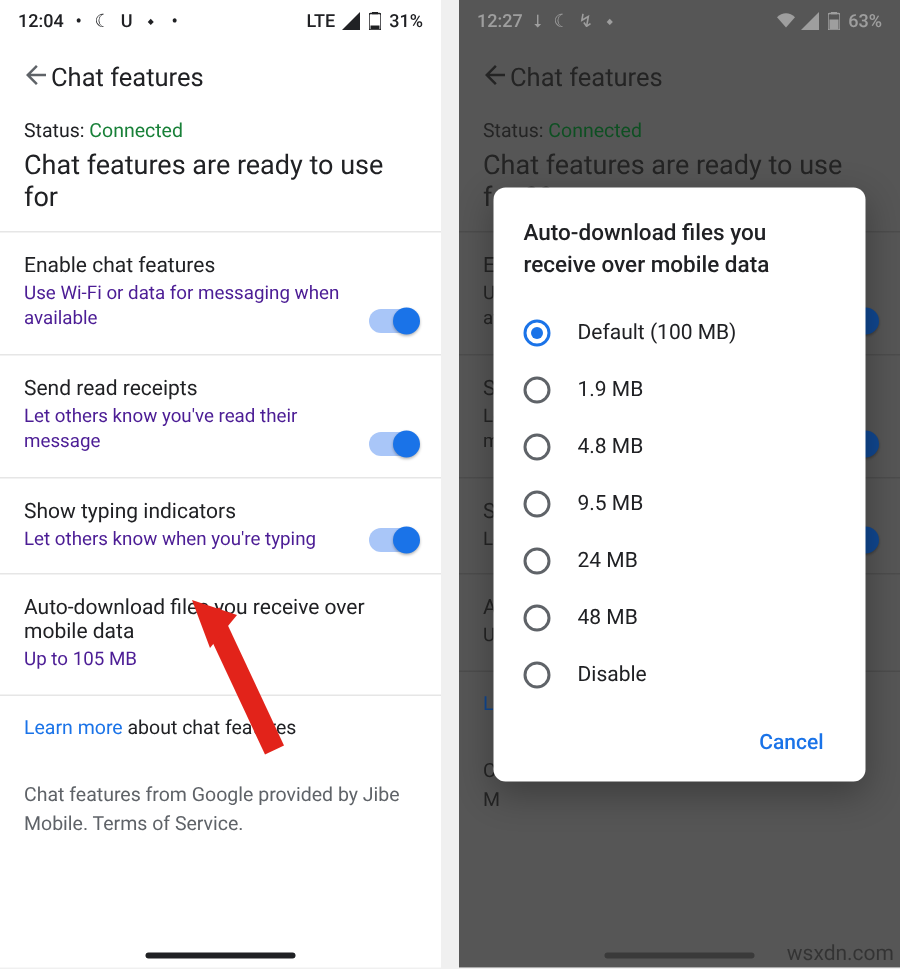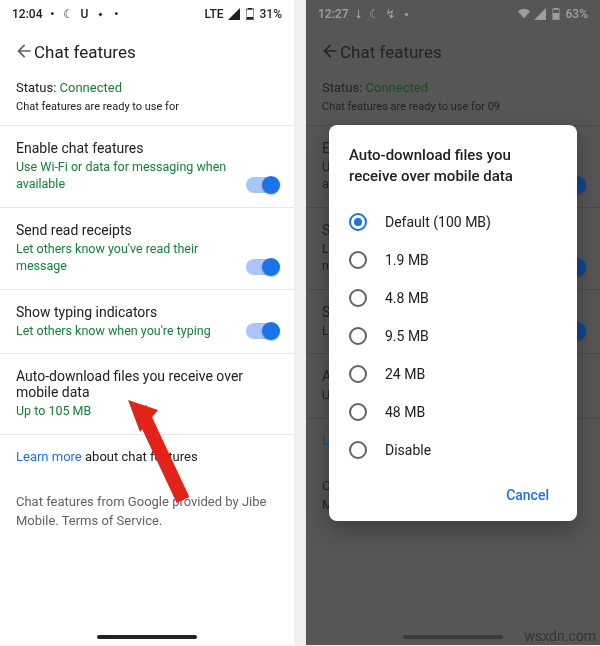--- a/index.html
+++ b/index.html
@@ -38,32 +38,32 @@
     display: flex;
     align-items: center;
     height: 48px;
     padding: 0 14px;
   }
   .appbar .title { font-size: 17px; font-weight: 400; }
   .right .appbar { color: #3a3a3a; }
   .content { padding: 2px 16px 0 16px; }
   .status-row { font-size: 13px; line-height: 1.5; margin-bottom: 2px; }
   .status-row .connected { color: #188038; }
-  .status-sub { font-size: 11px; color: #202124; margin-bottom: 12px; }
+  .status-sub { font-size: 18px; color: #202124; margin-bottom: 12px; }
   .hr { height: 1px; background: #e6e6e6; margin: 0 -16px; }
   .setting {
     display: flex;
     align-items: flex-end;
     justify-content: space-between;
     padding: 14px 0 14px 0;
     gap: 10px;
   }
   .setting .text { flex: 1; }
   .setting .ttl { font-size: 14px; color: #202124; margin-bottom: 2px; }
-  .setting .sub { font-size: 12.5px; color: #15803d; line-height: 1.4; }
+  .setting .sub { font-size: 12.5px; color: #4c1d95; line-height: 1.4; }
   .switch {
     width: 32px; height: 16px; border-radius: 10px;
     background: #a9c6f8;
     position: relative;
     margin-top: 10px;
     flex: 0 0 auto;
   }
   .switch::after {
     content: "";
     position: absolute;

